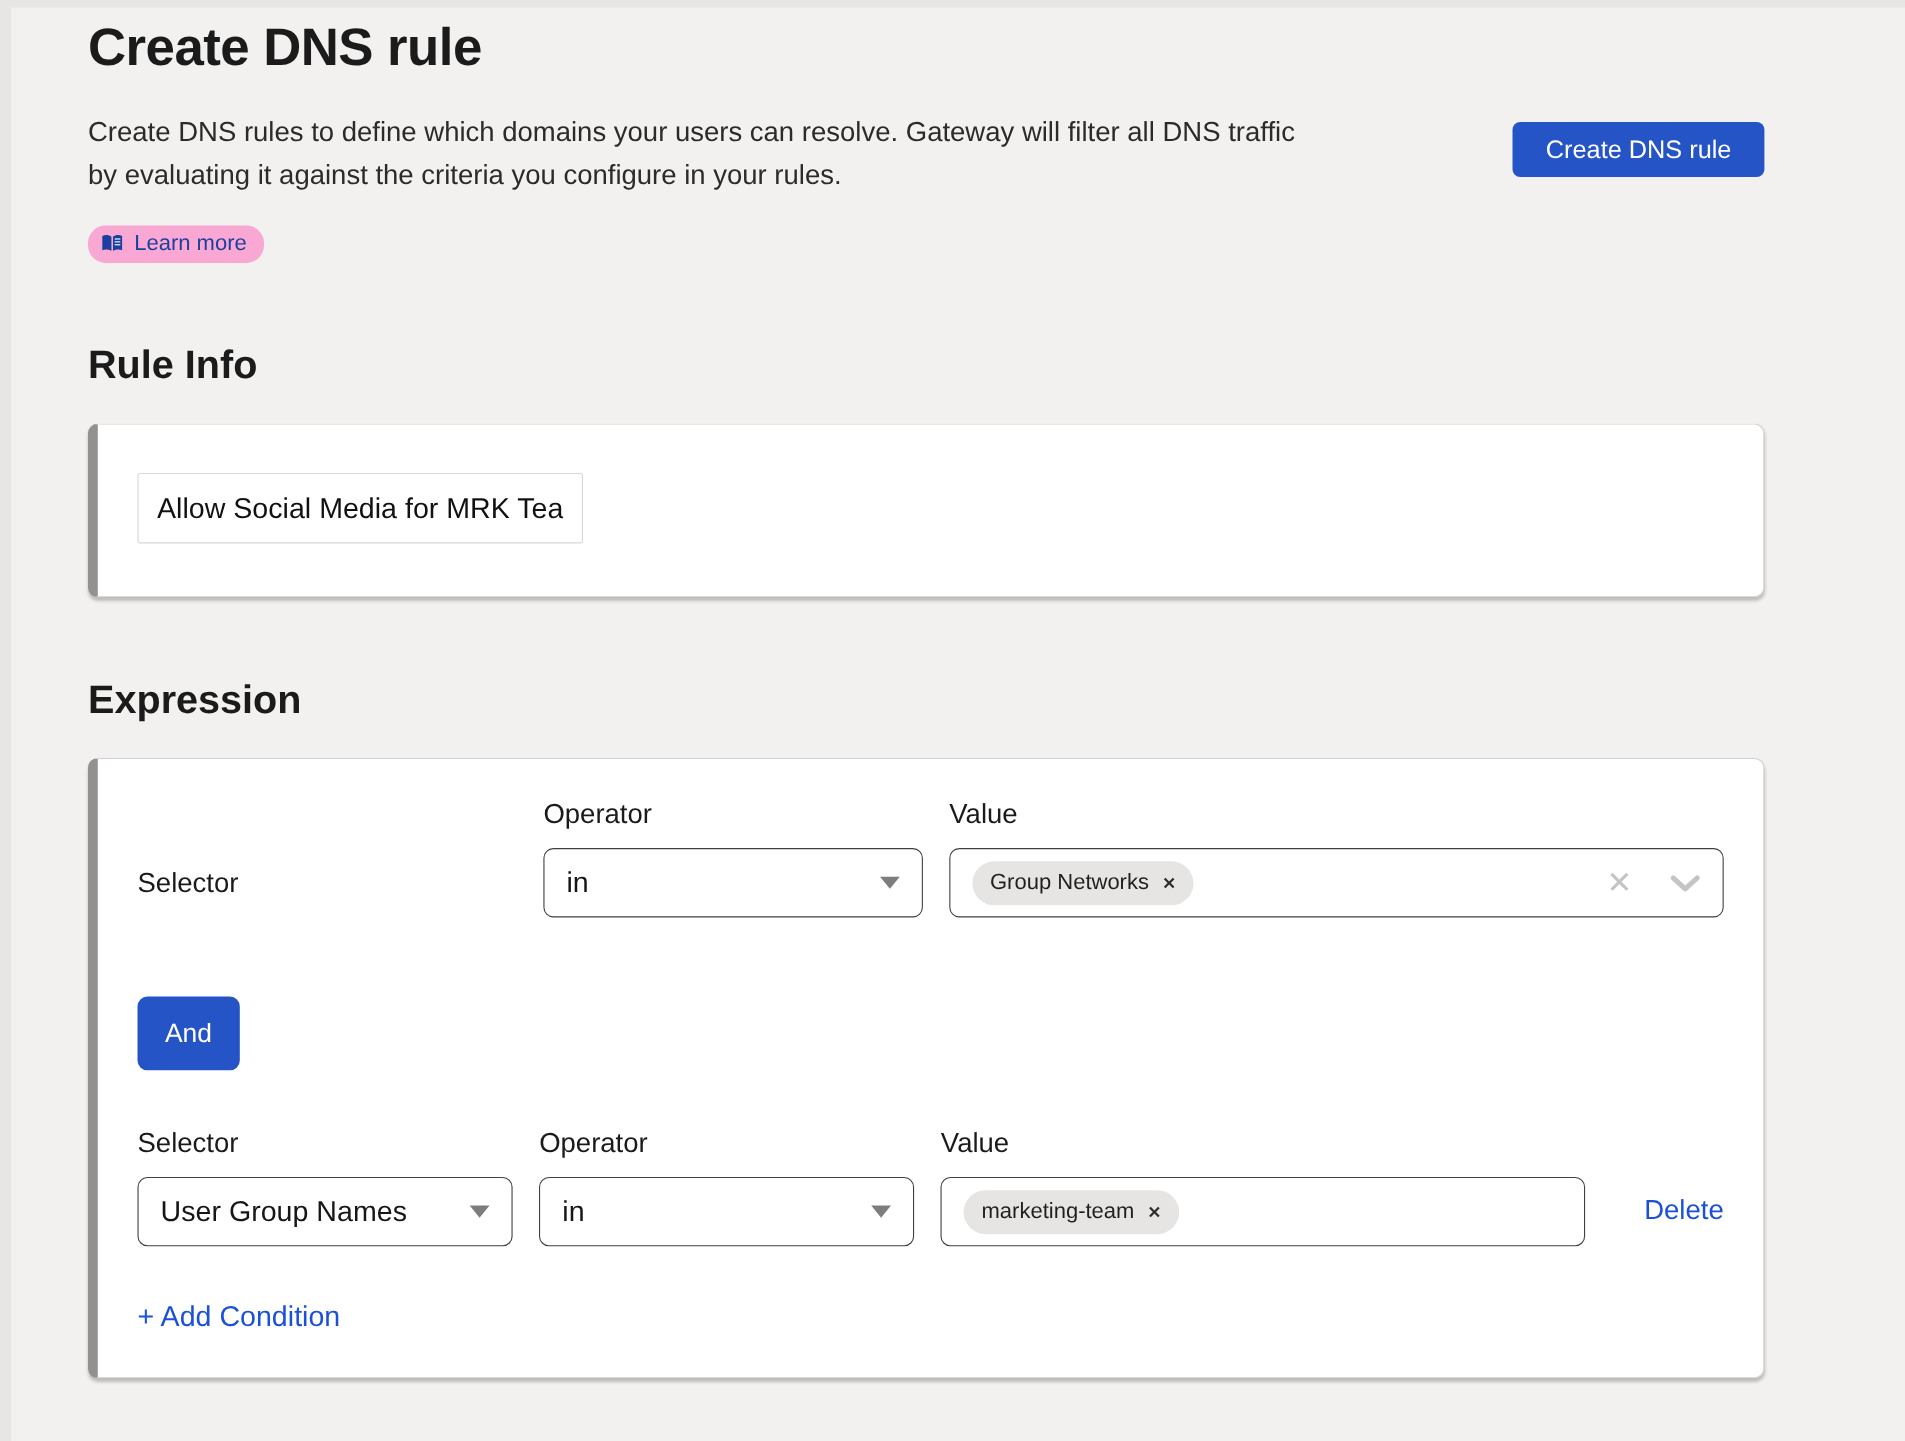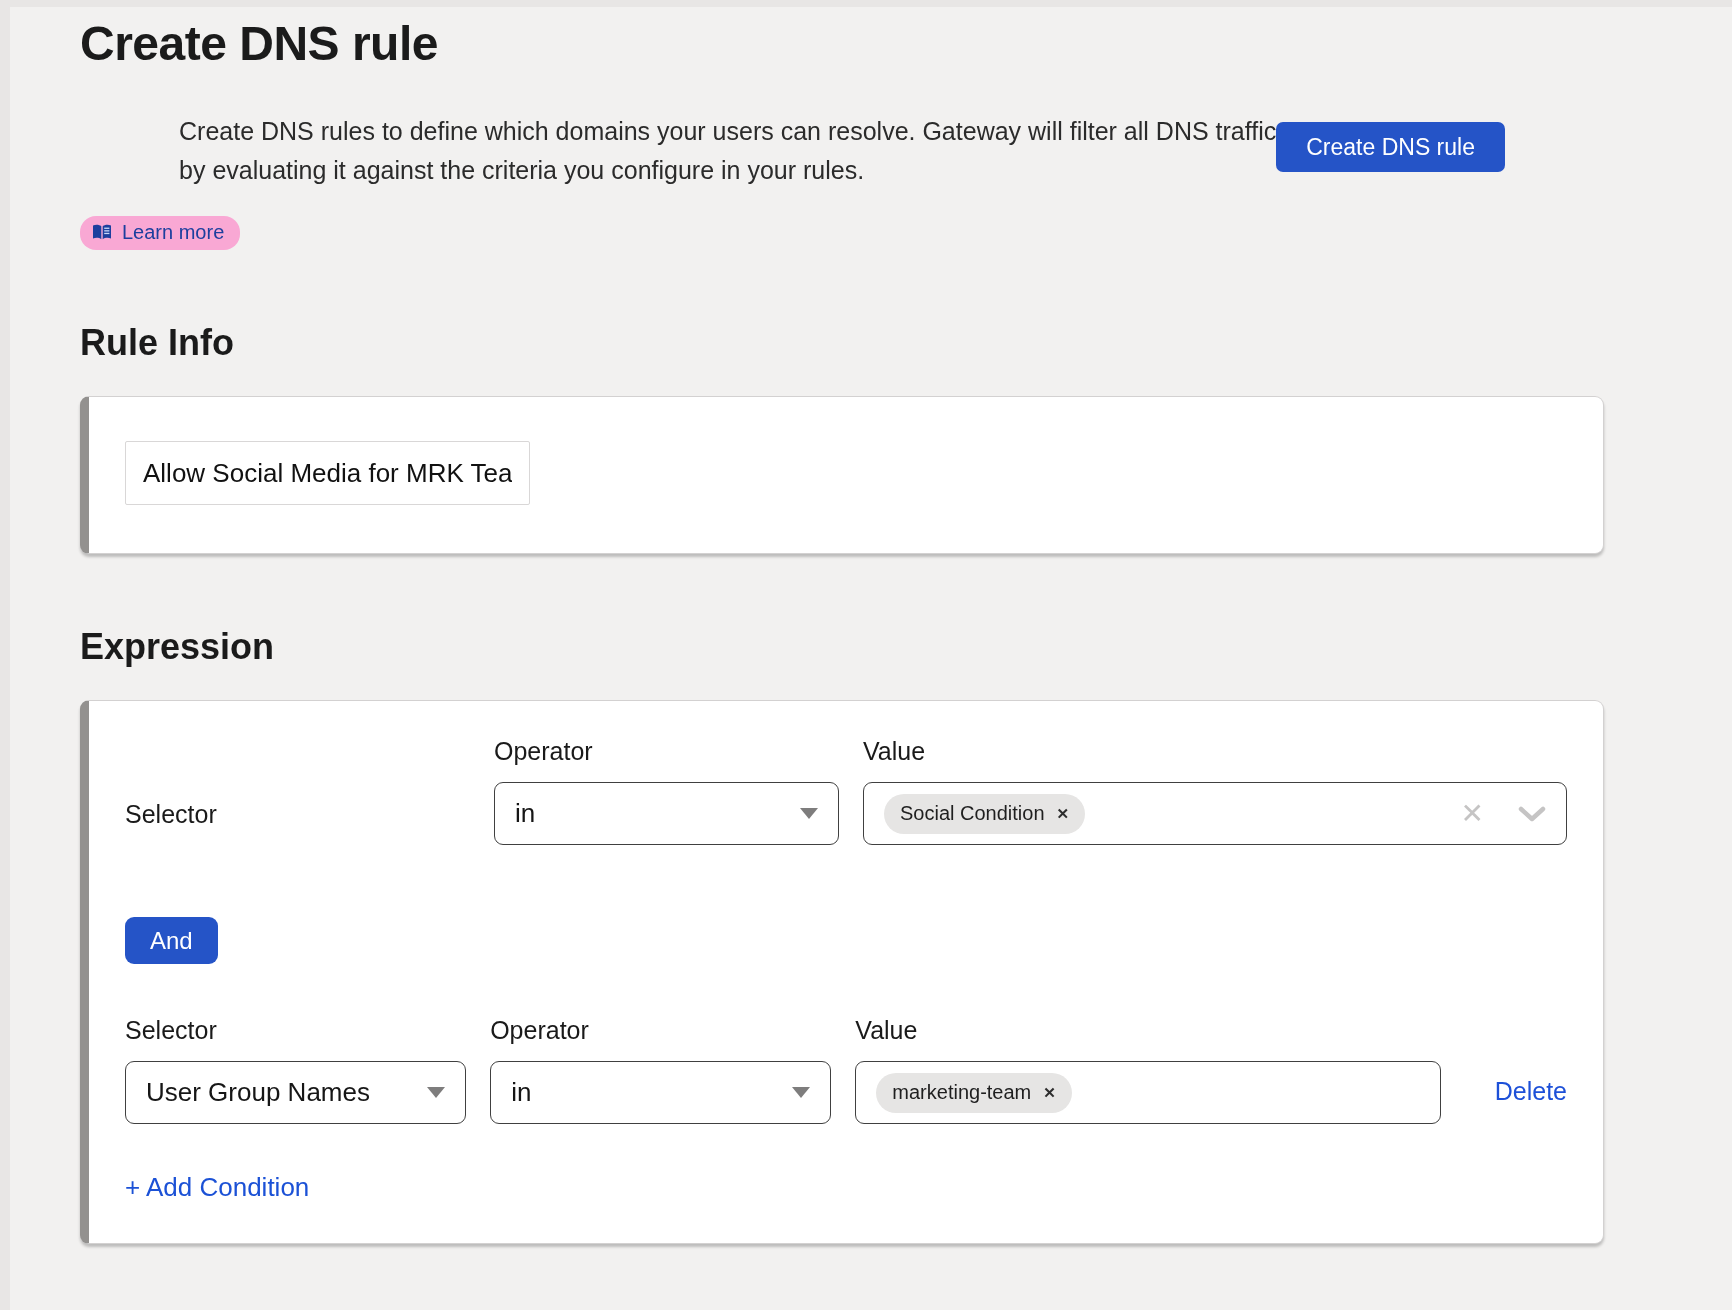--- a/index.html
+++ b/index.html
@@ -16,21 +16,21 @@
   .content { position: relative; margin: 7px 128px 0 80px; }
 
   h1.page-title {
     margin-top: 16px;
     font-size: 48px;
     font-weight: bold;
     color: #1b1b1b;
     letter-spacing: -0.5px;
   }
 
-  .header-row { display: flex; justify-content: center; align-items: flex-start; margin-top: 41px; }
+  .header-row { display: flex; justify-content: space-between; align-items: flex-start; margin-top: 30px; }
   .page-desc { font-size: 25px; line-height: 39px; color: #2b2b2b; }
 
   .create-btn {
     background: #2554c7;
     color: #ffffff;
     border: none;
     border-radius: 7px;
     height: 50px;
     padding: 0 30px;
     font-size: 23px;
@@ -136,21 +136,21 @@
     line-height: 1;
   }
   .chevron-svg { display: block; cursor: pointer; }
 
   .and-btn {
     margin-top: 72px;
     background: #2554c7;
     color: #fff;
     border: none;
     border-radius: 9px;
-    height: 47px;
+    height: 67px;
     padding: 0 25px;
     font-size: 24px;
     font-family: "Liberation Sans", sans-serif;
     cursor: pointer;
     display: block;
   }
 
   .row2 { margin-top: 52px; }
 
   .delete-link {
@@ -228,21 +228,21 @@
           <div class="control">
             <span>in</span>
             <span class="grow"></span>
             <span class="tri-down"></span>
           </div>
         </div>
         <div class="col-value">
           <label class="field-label">Value</label>
           <div class="control">
             <span class="tag">
-              <span>Social Condition</span>
+              <span>Group Networks</span>
               <span class="tag-x">✕</span>
             </span>
             <span class="grow"></span>
             <span class="clear-x">✕</span>
             <svg class="chevron-svg" width="28" height="18" viewBox="0 0 28 18" xmlns="http://www.w3.org/2000/svg">
               <polyline points="3,4 14,14 25,4" fill="none" stroke="#c5c4c4" stroke-width="4.5" stroke-linecap="round" stroke-linejoin="round"></polyline>
             </svg>
           </div>
         </div>
       </div>

